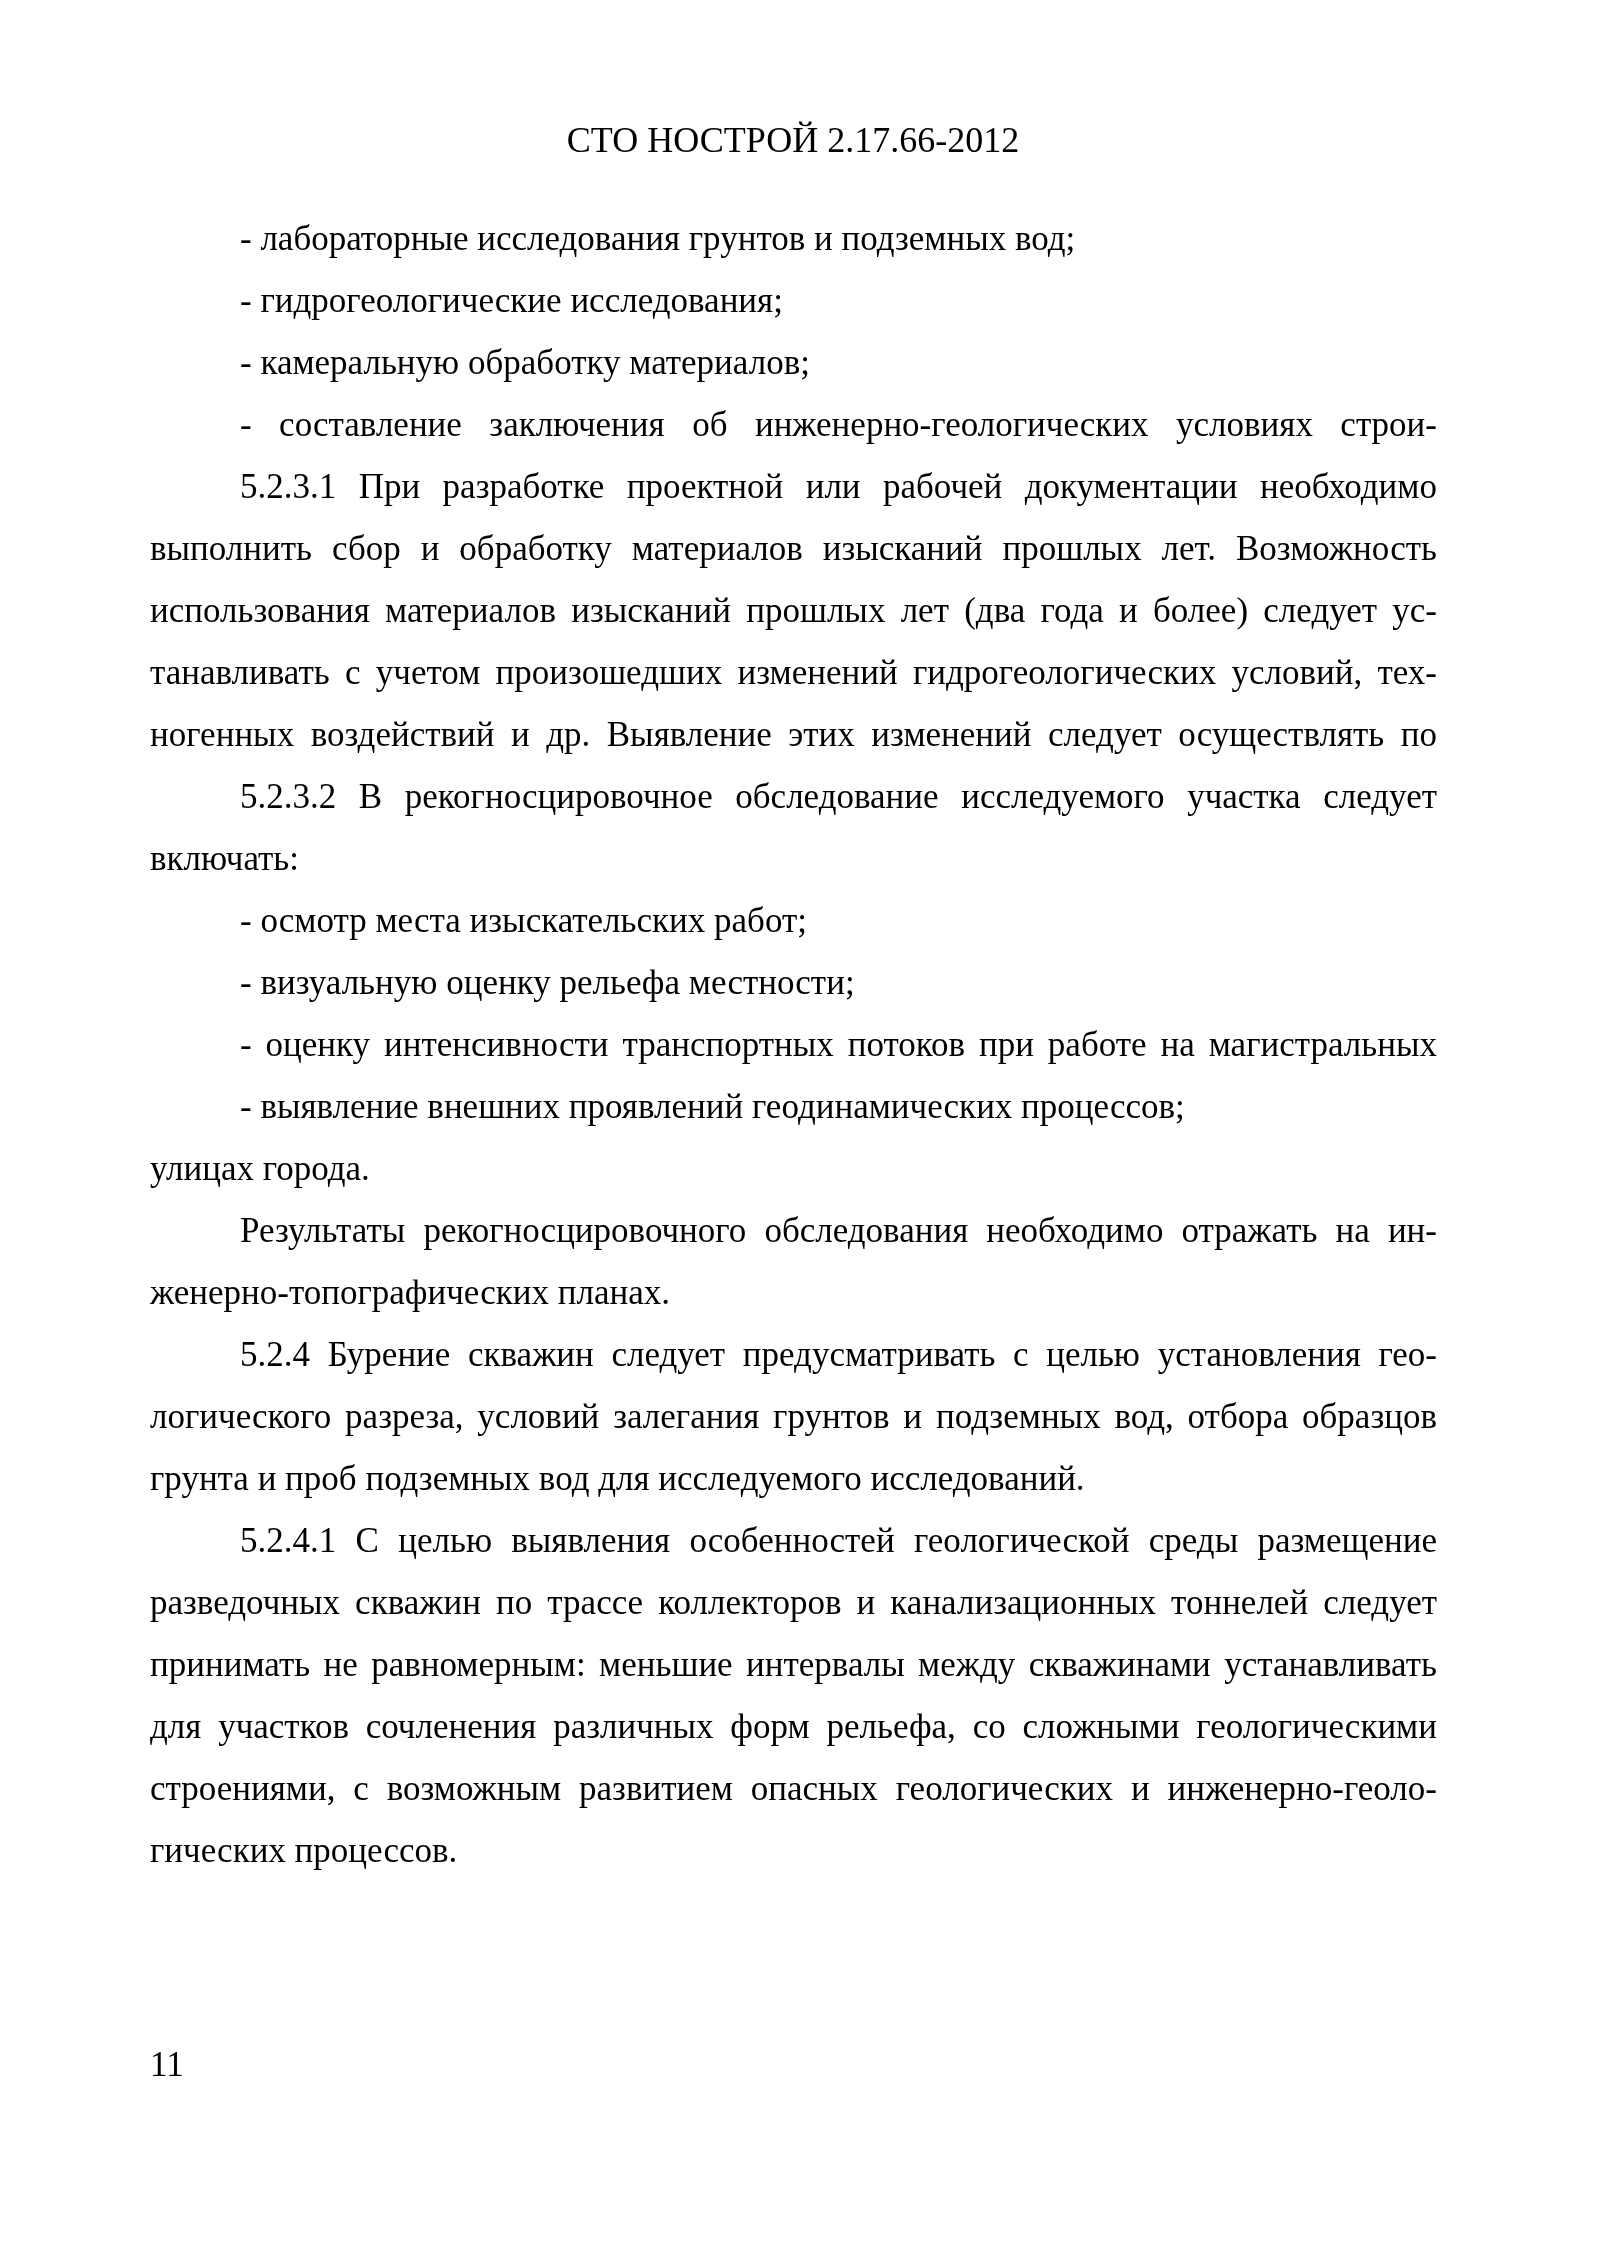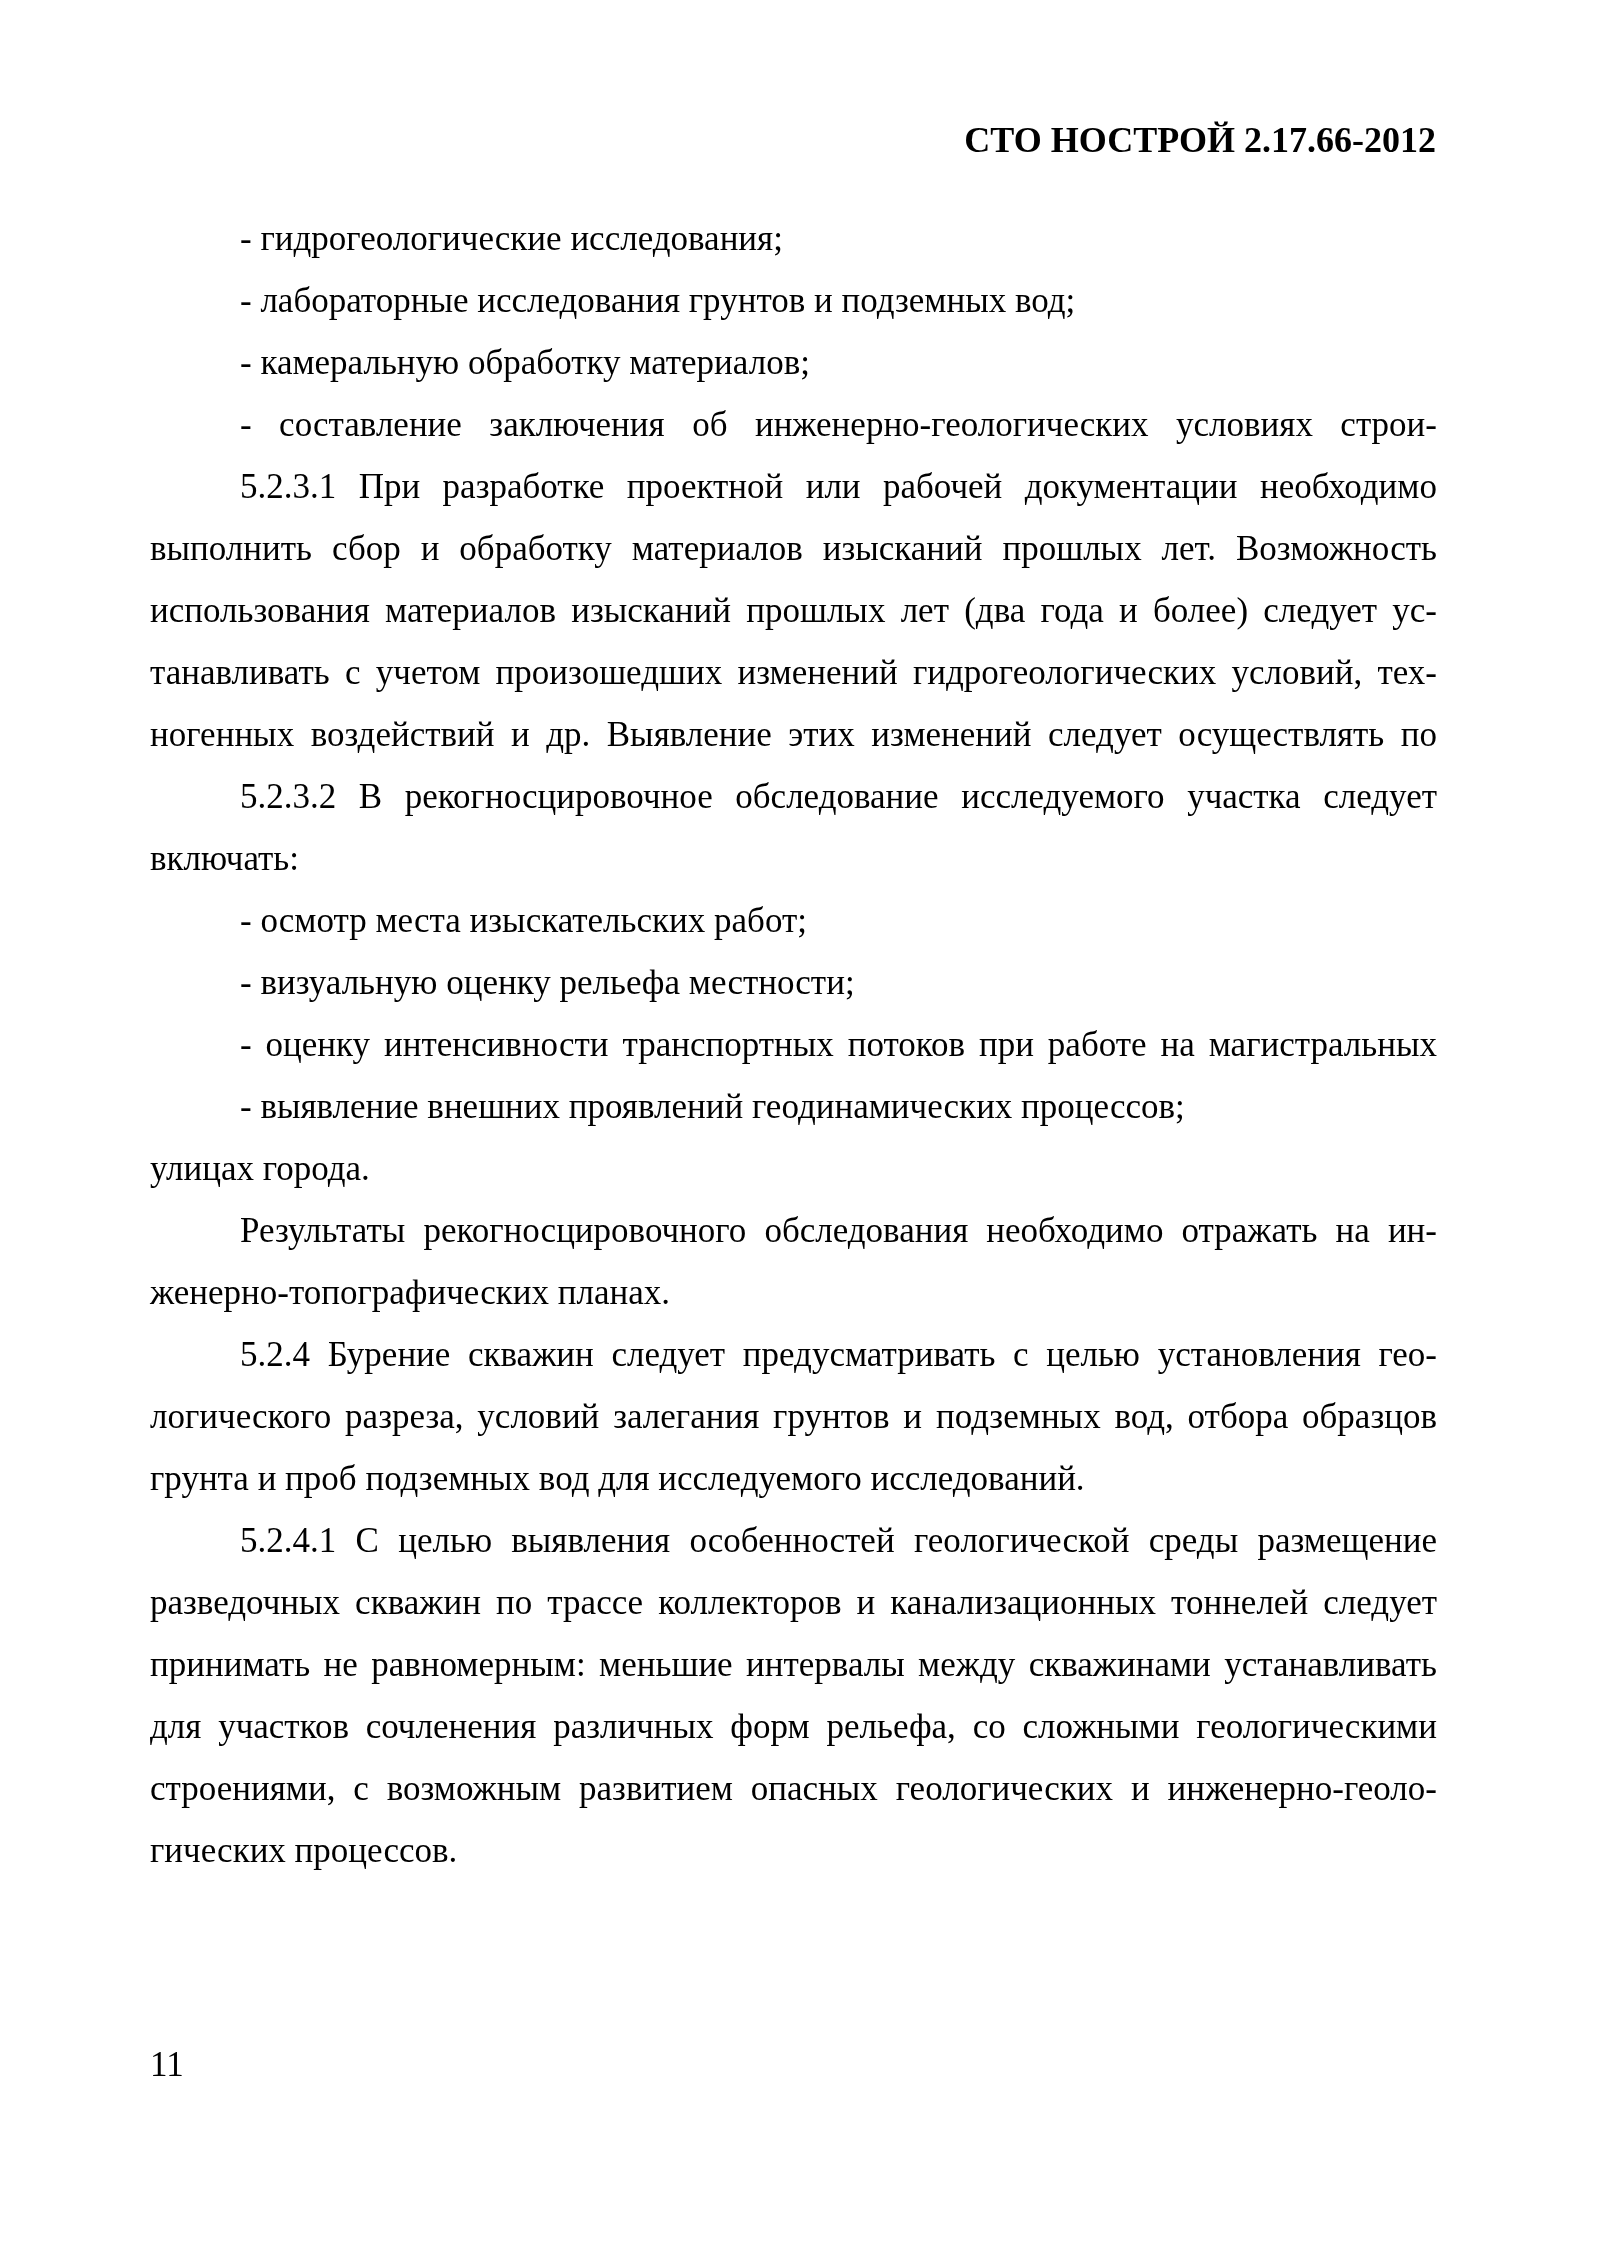--- a/index.html
+++ b/index.html
@@ -15,22 +15,22 @@
     background: #ffffff;
     color: #000000;
     font-family: "Liberation Serif", "DejaVu Serif", serif;
     overflow: hidden;
   }
   .doc-header {
     position: absolute;
     top: 118px;
     left: 150px;
     right: 184px;
-    text-align: right;
-    font-weight: bold;
+    text-align: center;
+    font-weight: normal;
     font-size: 36px;
     line-height: 44px;
     white-space: nowrap;
   }
   .text-column {
     position: absolute;
     top: 208px;
     left: 150px;
     width: 1287px;
   }
@@ -59,22 +59,22 @@
   }
 </style>
 </head>
 <body>
 
 <div class="page">
 
   <div class="doc-header">СТО НОСТРОЙ 2.17.66-2012</div>
 
   <div class="text-column">
-    <div class="line ind">- гидрогеологические исследования;</div>
-      <div class="line ind">- лабораторные исследования грунтов и подземных вод;</div>
+    <div class="line ind">- лабораторные исследования грунтов и подземных вод;</div>
+      <div class="line ind">- гидрогеологические исследования;</div>
       <div class="line ind">- камеральную обработку материалов;</div>
       <div class="line ind just">- составление заключения об инженерно-геологических условиях строи-</div>
       <div class="line ind just">5.2.3.1 При разработке проектной или рабочей документации необходимо</div>
       <div class="line just">выполнить сбор и обработку материалов изысканий прошлых лет. Возможность</div>
       <div class="line just">использования материалов изысканий прошлых лет (два года и более) следует ус-</div>
       <div class="line just">танавливать с учетом произошедших изменений гидрогеологических условий, тех-</div>
       <div class="line just">ногенных воздействий и др. Выявление этих изменений следует осуществлять по</div>
       <div class="line ind just">5.2.3.2 В рекогносцировочное обследование исследуемого участка следует</div>
       <div class="line">включать:</div>
       <div class="line ind">- осмотр места изыскательских работ;</div>

